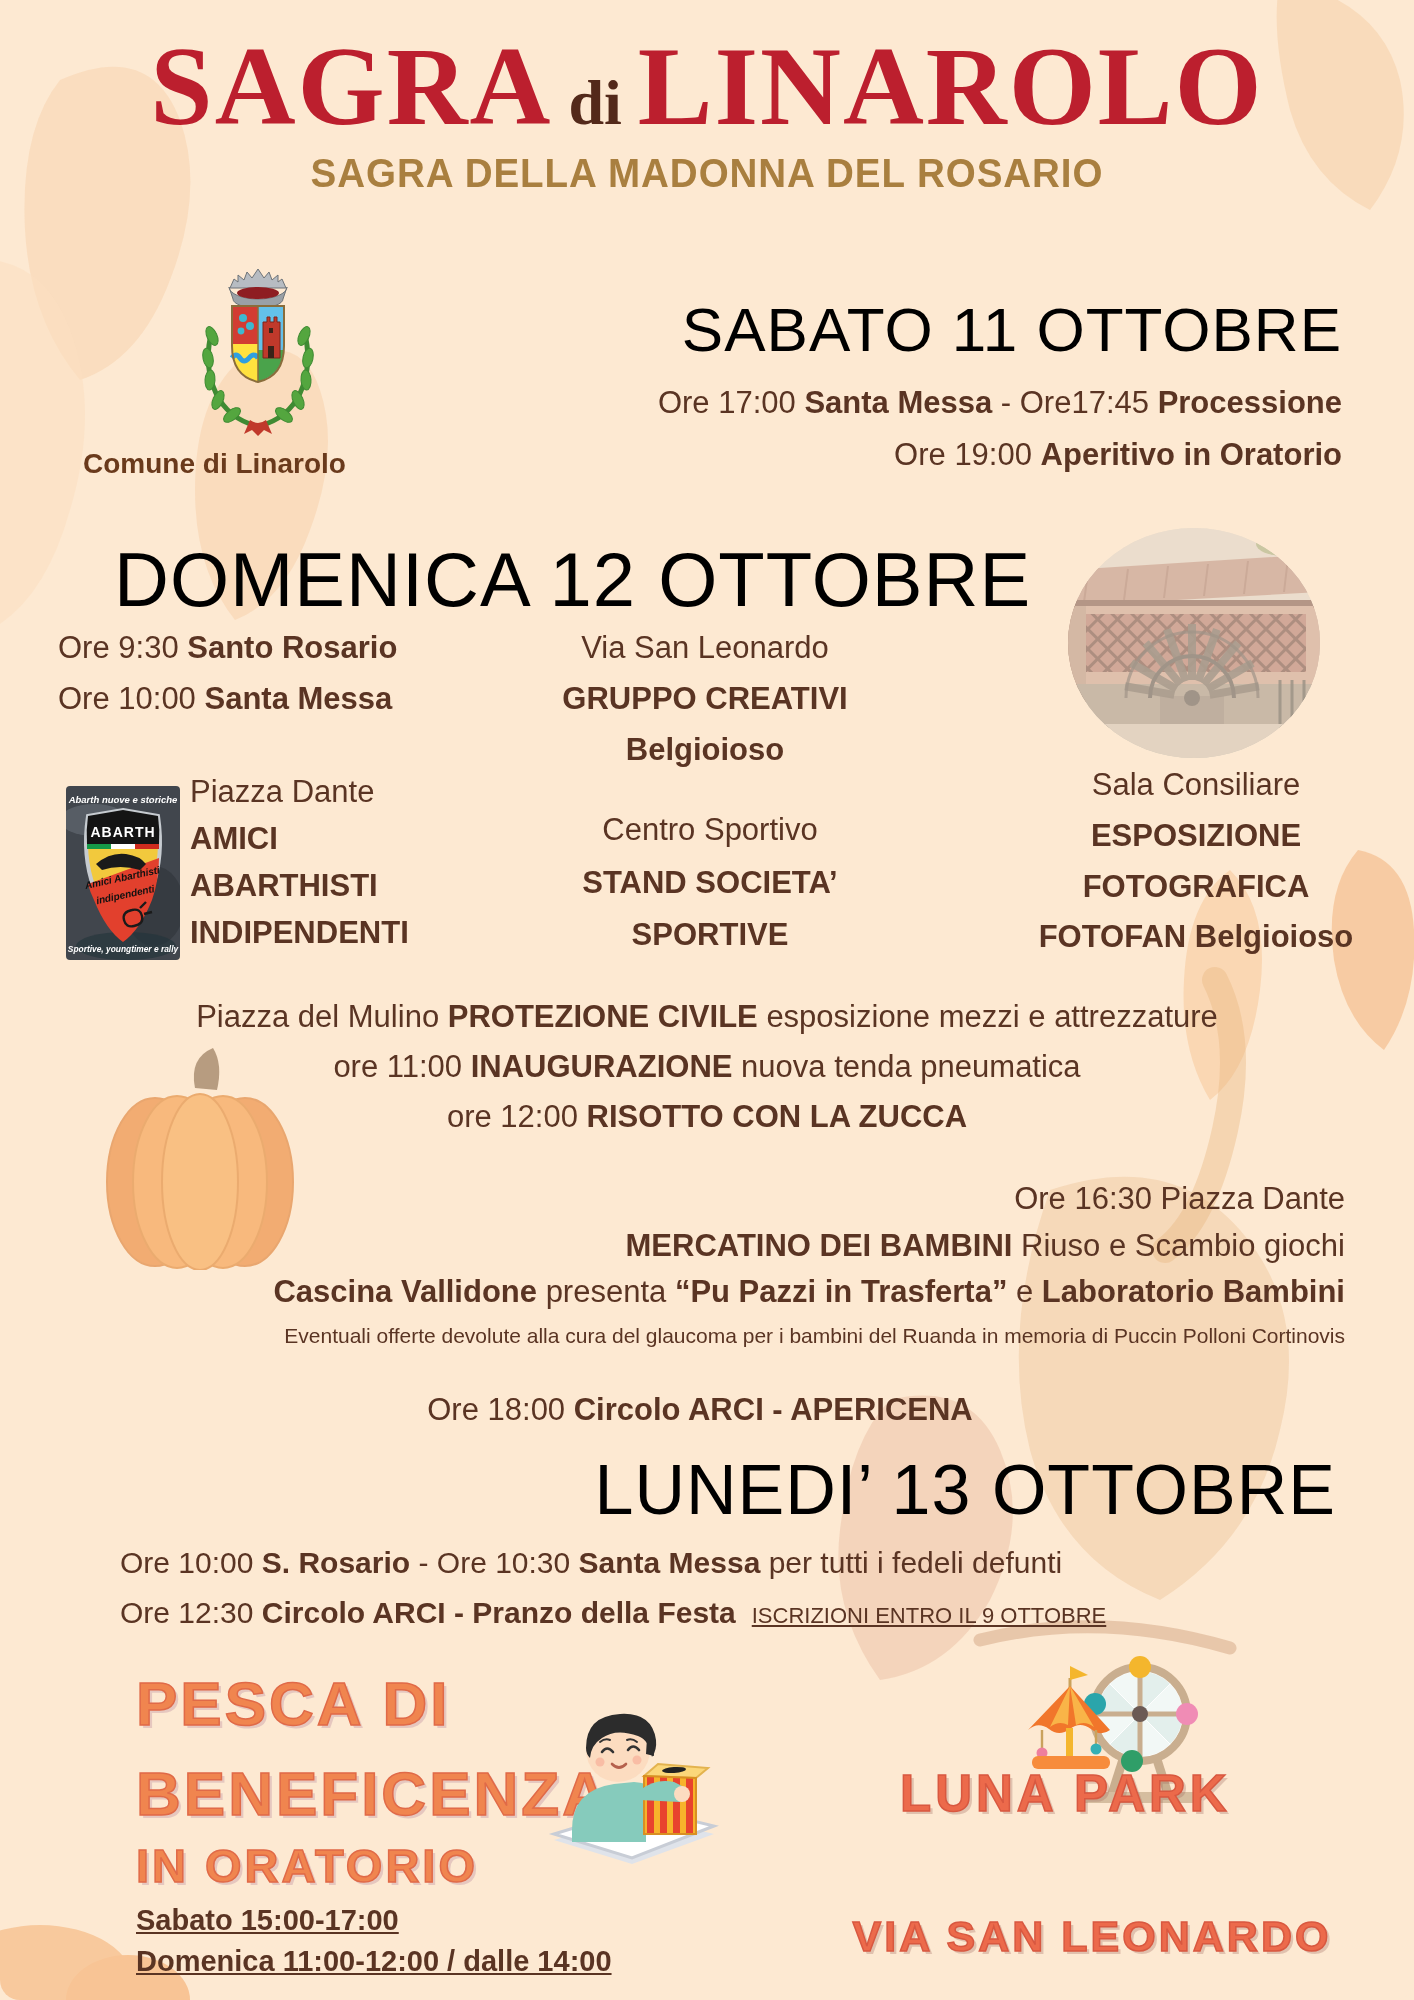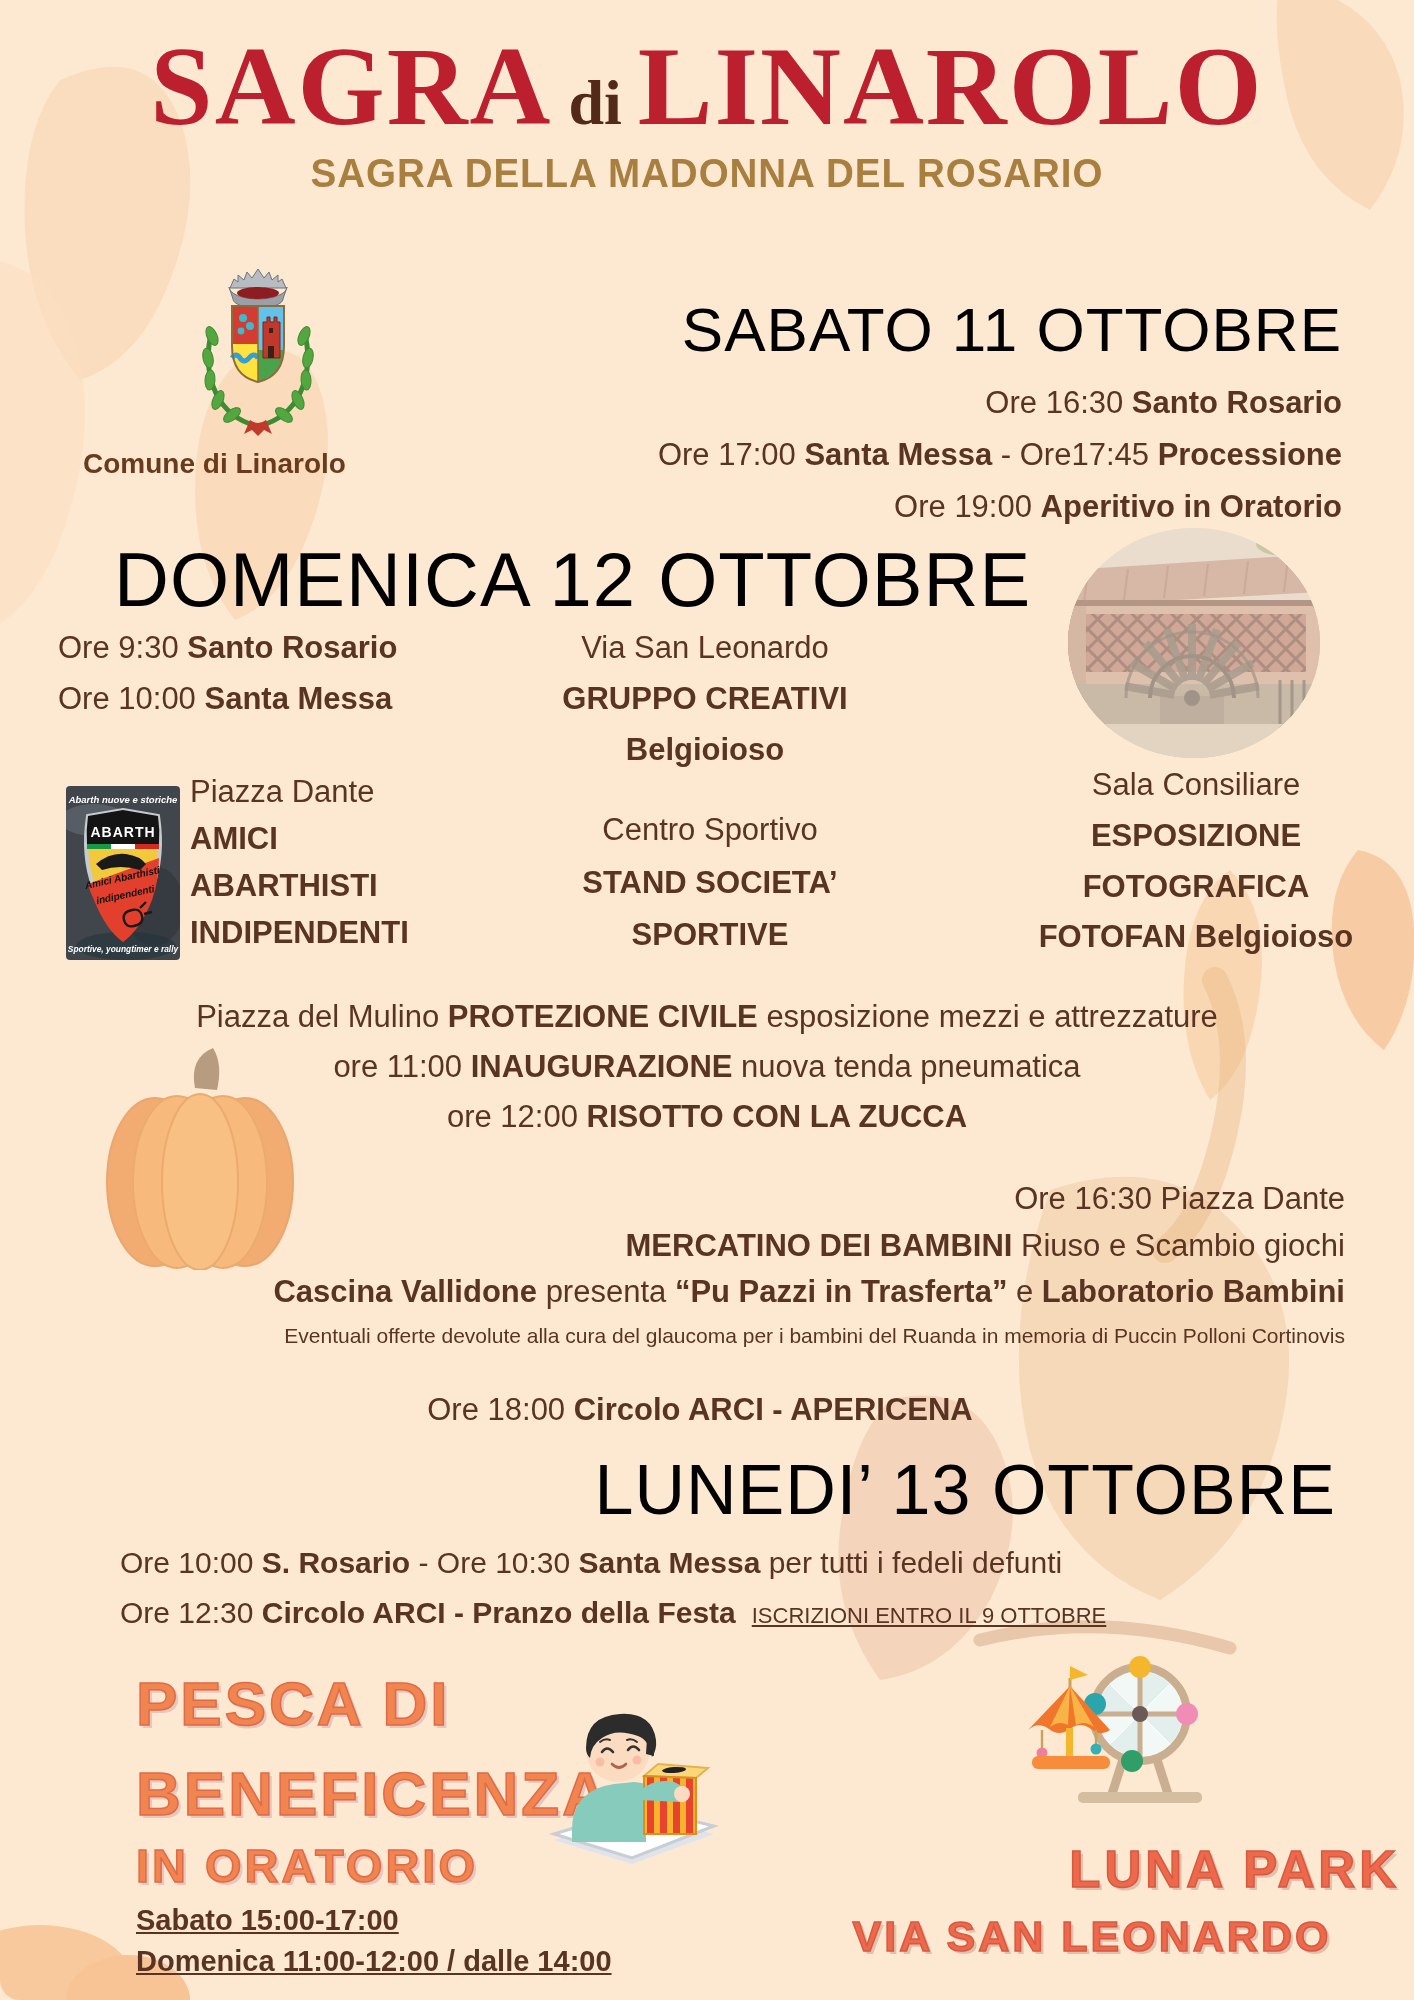--- a/index.html
+++ b/index.html
@@ -49,21 +49,21 @@
           color:#f0854f;letter-spacing:3px;
           -webkit-text-stroke:1.5px #e06a48;
           text-shadow:3px 3px 0 rgba(186,138,158,.35);}
   .pesca1{left:136px;top:1668px;font-size:62px;}
   .pesca2{left:136px;top:1758px;font-size:62px;}
   .pesca3{left:136px;top:1838px;font-size:47px;}
   .times{position:absolute;left:136px;top:1900px;font-size:29px;font-weight:700;
          color:#5a3423;line-height:1.42;text-decoration:underline;}
   .boy{position:absolute;left:548px;top:1698px;}
   .lunasvg{position:absolute;left:1022px;top:1650px;}
-  .luna1{left:900px;top:1840px;width:500px;text-align:right;font-size:51px;
+  .luna1{left:900px;top:1764px;width:500px;text-align:left;font-size:51px;
          color:#ec6a4b;-webkit-text-stroke:1.5px #d85840;letter-spacing:4px;
          text-shadow:3px 3px 0 rgba(160,104,92,.3);}
   .luna2{left:830px;top:1912px;width:524px;text-align:center;font-size:43px;
          color:#ec6a4b;-webkit-text-stroke:1.5px #d85840;letter-spacing:3px;
          text-shadow:3px 3px 0 rgba(160,104,92,.3);}
 </style>
 </head>
 <body>
 
 <div class="page">
@@ -133,21 +133,20 @@
       <ellipse cx="106" cy="142" rx="5" ry="10" transform="rotate(-24 106 142)"></ellipse>
       <ellipse cx="92" cy="157" rx="5" ry="10" transform="rotate(-52 92 157)"></ellipse>
     </g>
     <path d="M58,162 q8,6 16,0 l6,14 -8,-4 -6,6 -6,-6 -8,4 z" fill="#c0392b"></path>
   </svg>
   <div class="comune-label">Comune di Linarolo</div>
 
   <div class="sat-block">
     <div class="h-red h-sab">SABATO 11 OTTOBRE</div>
     <div class="lines">
-      <div class="line"><span>Ore 16:30 </span><span class="sb">Santo Rosario</span></div>
       <div class="line"><span>Ore 17:00 </span><span class="sb">Santa Messa</span><span> - Ore17:45 </span><span class="sb">Processione</span></div>
       <div class="line"><span>Ore 19:00 </span><span class="sb">Aperitivo in Oratorio</span></div>
     </div>
   </div>
 
   <div class="h-red dom">DOMENICA 12 OTTOBRE</div>
 
   <div class="sun-left">
     <div class="line"><span>Ore 9:30 </span><span class="sb">Santo Rosario</span></div>
     <div class="line"><span>Ore 10:00 </span><span class="sb">Santa Messa</span></div>

